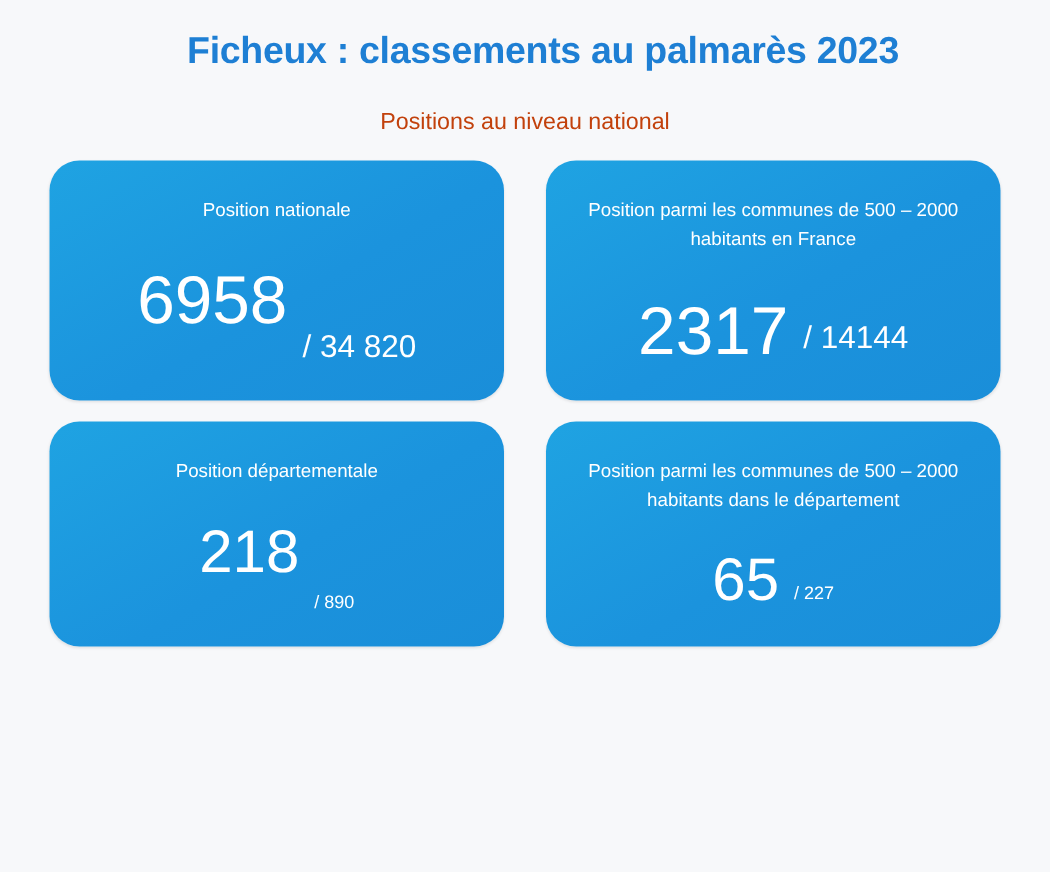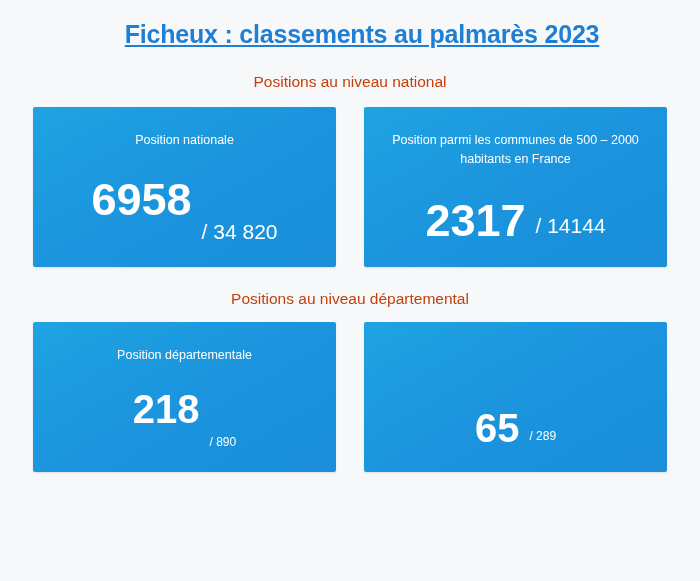--- a/index.html
+++ b/index.html
@@ -23,42 +23,41 @@
   }
   .title {
     text-align: center;
     color: #1e7fd4;
     font-size: 25px;
     font-weight: bold;
     line-height: 1.28;
     letter-spacing: -0.2px;
     padding: 18px 40px 0 64px;
     box-sizing: border-box;
-    text-decoration: underline;
   }
   .title .line {
     display: block;
     white-space: nowrap;
   }
   .section-label {
     text-align: center;
     font-size: 15.5px;
     color: #c2410c;
     margin-top: 23px;
   }
   .card-row {
     display: flex;
     justify-content: center;
     gap: 28px;
     margin-top: 16px;
   }
   .card {
     width: 303px;
     height: 160px;
-    border-radius: 2px;
+    border-radius: 20px;
     background: linear-gradient(150deg, #1fa3e2 0%, #1b93dd 55%, #1a8ed9 100%);
     box-shadow: 0 1px 2px rgba(0,0,0,0.10);
     color: #ffffff;
     box-sizing: border-box;
     padding: 24px 20px 18px 20px;
     display: flex;
     flex-direction: column;
     align-items: center;
   }
   .card-label {
@@ -72,21 +71,21 @@
   .card-value-wrap {
     flex: 1;
     display: flex;
     align-items: center;
     justify-content: center;
     width: 100%;
   }
   .value-main {
     font-size: 45px;
     line-height: 1;
-    font-weight: bold;
+    font-weight: normal;
     letter-spacing: 0px;
   }
   .value-total {
     font-size: 21px;
     margin-left: 10px;
     align-self: flex-end;
     padding-bottom: 5px;
     white-space: nowrap;
   }
   .card.two-line .card-value-wrap {
@@ -128,31 +127,31 @@
     </div>
     <div class="card two-line">
       <div class="card-label">Position parmi les communes de 500 – 2000 habitants en France</div>
       <div class="card-value-wrap">
         <span class="value-main">2317</span>
         <span class="value-total">/ 14144</span>
       </div>
     </div>
   </div>
 
-  <div class="section-label">Positions au niveau départemental</div>
 
   <div class="card-row bottom-row">
     <div class="card">
       <div class="card-label">Position départementale</div>
       <div class="card-value-wrap">
         <span class="value-main">218</span>
         <span class="value-total">/ 890</span>
       </div>
     </div>
     <div class="card two-line">
+      <div class="card-label">Position parmi les communes de 500 – 2000 habitants dans le département</div>
       <div class="card-value-wrap">
         <span class="value-main">65</span>
-        <span class="value-total">/ 289</span>
+        <span class="value-total">/ 227</span>
       </div>
     </div>
   </div>
 
 </div>
 
 </body></html>

